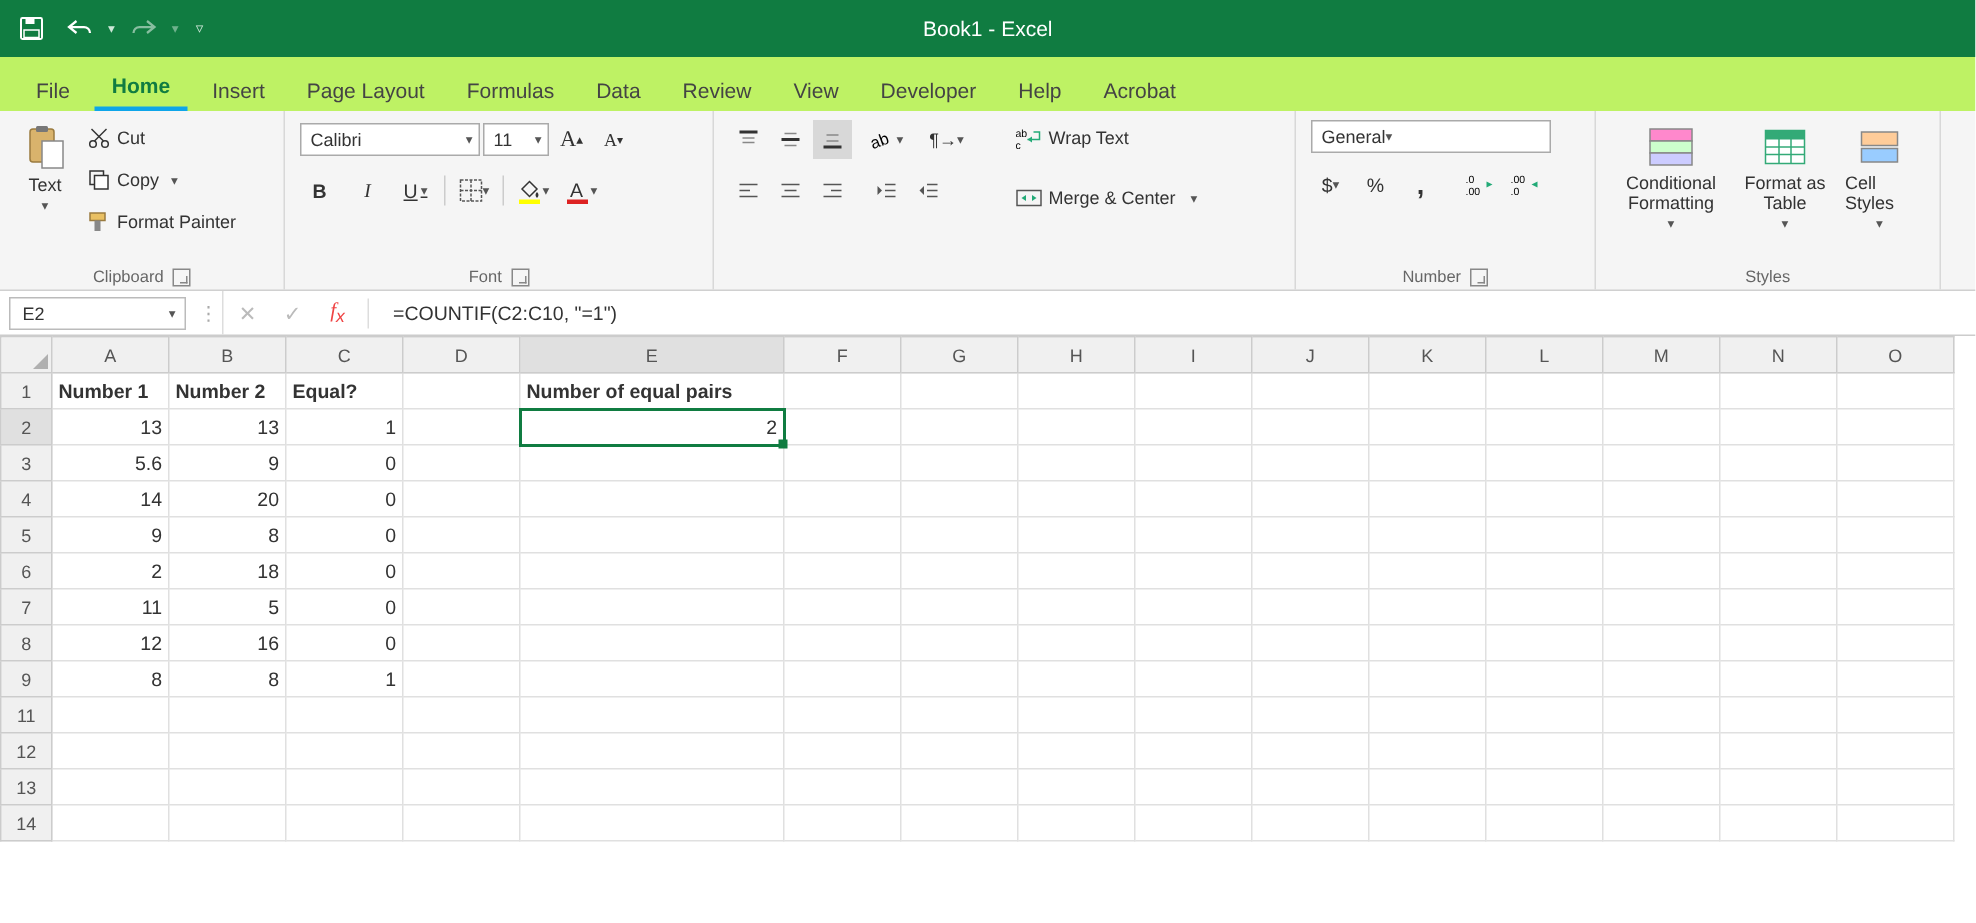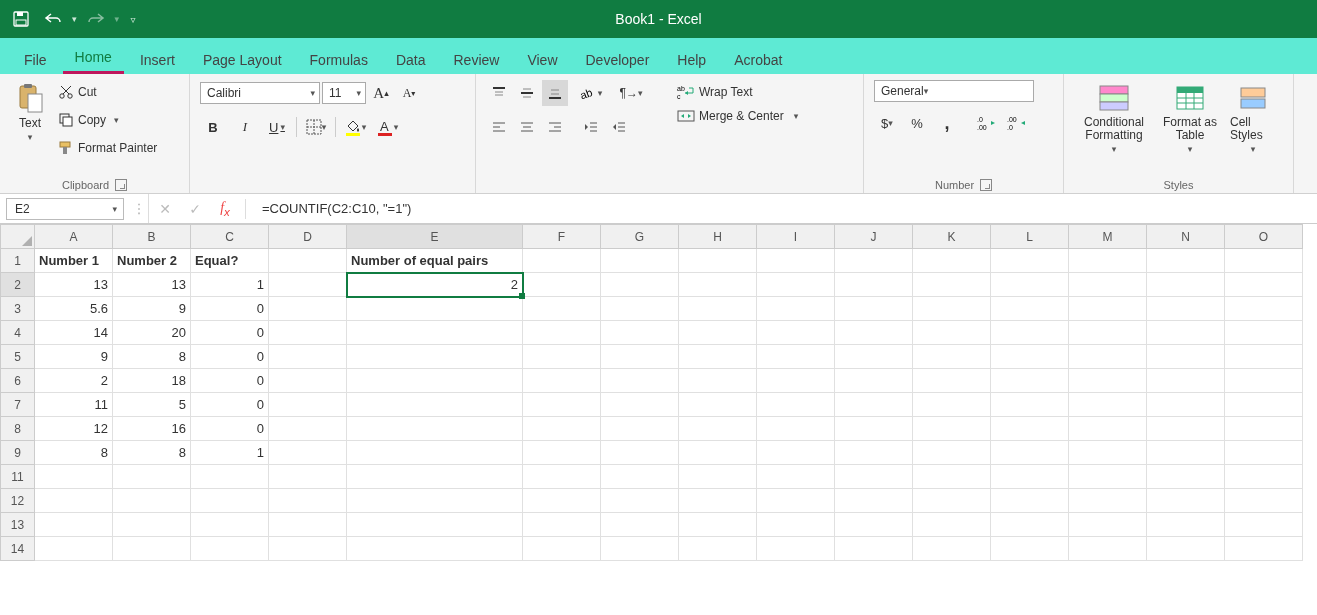--- a/index.html
+++ b/index.html
@@ -7,23 +7,23 @@
 
 
 .titlebar { height: 38px; background: #107c41; display: flex; align-items: center; color: #fff; padding: 0 8px; position: relative; }
 .qat { display: flex; align-items: center; gap: 6px; }
 .qat .qbtn { width: 26px; height: 26px; display: flex; align-items: center; justify-content: center; color: #fff; cursor: pointer; }
 .title-center { position: absolute; left: 50%; transform: translateX(-50%); font-size: 14px; color: #fff; white-space: nowrap; }
 .searchwrap { position: absolute; right: 74px; width: 460px; height: 26px; background: #5ea987; border-radius: 3px; display: flex; align-items: center; padding: 0 10px; gap: 10px; color: #d6e9df; }
 .searchwrap svg { flex: 0 0 auto; }
 
 
-.tabs { height: 36px; background: #5eead4; border-bottom: 0; display: flex; align-items: flex-end; padding: 0 12px; gap: 4px; }
+.tabs { height: 36px; background: #bef264; border-bottom: 0; display: flex; align-items: flex-end; padding: 0 12px; gap: 4px; }
 .tabs .tab { padding: 8px 12px 6px 12px; font-size: 14px; color: #444; cursor: pointer; }
-.tabs .tab.active { color: #107c41; font-weight: 400; border-bottom: 3px solid #be185d; margin-top: 12px; }
+.tabs .tab.active { color: #107c41; font-weight: 700; border-bottom: 3px solid #0ea5e9; margin-top: 12px; }
 
 
 .ribbon { height: 120px; background: #f5f5f5; display: flex; align-items: stretch; border-bottom: 1px solid #d0d0d0; }
 .group { border-right: 1px solid #d8d8d8; padding: 6px 10px 2px 10px; display: flex; flex-direction: column; justify-content: space-between; }
 .group-body { display: flex; align-items: flex-start; gap: 8px; }
 .group-title { font-size: 11px; color: #666; text-align: center; padding-top: 2px; display: flex; justify-content: center; align-items: center; gap: 6px; }
 .glauncher { width: 12px; height: 12px; border: 1px solid #888; position: relative; cursor: pointer; }
 .glauncher::after { content:""; position:absolute; right:1px; bottom:1px; width:4px; height:4px; border-right:1px solid #888; border-bottom:1px solid #888; }
 
 .bigbtn { display:flex; flex-direction:column; align-items:center; gap:2px; cursor:pointer; font-size:12px; color:#333; padding:2px 4px; }
@@ -194,20 +194,24 @@
           </div>
         <div class="iconbtn">
             <svg width="18" height="18" viewBox="0 0 18 18">
               <text x="4" y="13" font-size="13" font-family="serif" fill="#333">A</text>
               <rect x="2" y="15" width="14" height="3" fill="#d22"></rect>
             </svg>
             <span class="chev">▾</span>
           </div>
       </div>
     </div>
+    <div class="group-title">
+        <span>Font</span>
+        <span class="glauncher"></span>
+      </div>
   </div>
 
   <div class="group" style="width:388px">
     <div class="group-body">
       <div class="stackv" style="gap:8px">
         <div class="stackh">
           <div class="iconbtn">
               <svg width="16" height="16">
                 <line x1="2" y1="3" x2="14" y2="3" stroke="#333" stroke-width="2"></line>
                 <line x1="4" y1="7" x2="12" y2="7" stroke="#888"></line>
@@ -276,21 +280,21 @@
               <svg width="16" height="16">
                 <path d="M2 8 L5 5 L5 11 Z" fill="#555"></path>
                 <line x1="7" y1="4" x2="14" y2="4" stroke="#555"></line>
                 <line x1="7" y1="8" x2="14" y2="8" stroke="#555"></line>
                 <line x1="7" y1="12" x2="14" y2="12" stroke="#555"></line>
               </svg>
             </div>
         </div>
       </div>
       <div style="width:1px;background:#ddd;margin:0 8px"></div>
-      <div class="stackv" style="gap:0">
+      <div class="stackv" style="gap:16px">
         <div class="smallrow">
           <svg width="18" height="16" viewBox="0 0 18 16">
               <text x="0" y="7" font-size="7">ab</text>
               <path d="M12 4 H16 V9 H8" fill="none" stroke="#2a7"></path>
               <path d="M8 9 L11 7 L11 11 Z" fill="#2a7"></path>
               <text x="0" y="15" font-size="7">c</text>
             </svg>
           <span>Wrap Text</span>
         </div>
         <div class="smallrow">

